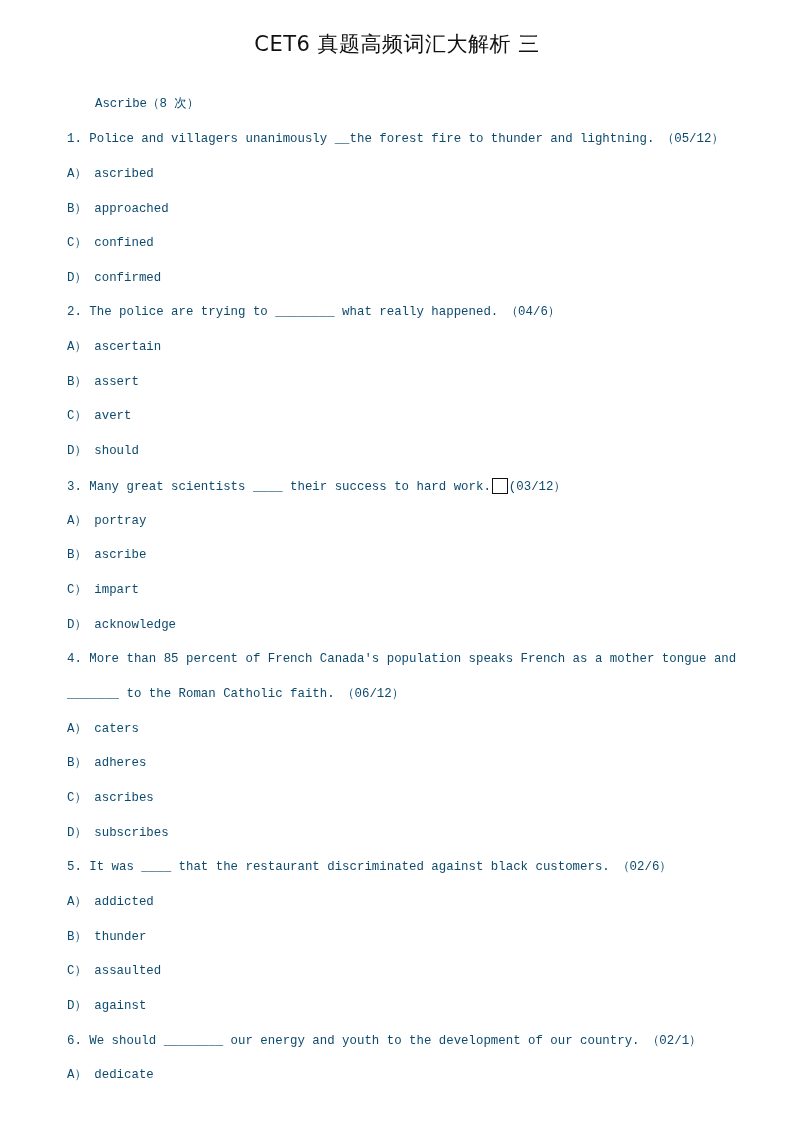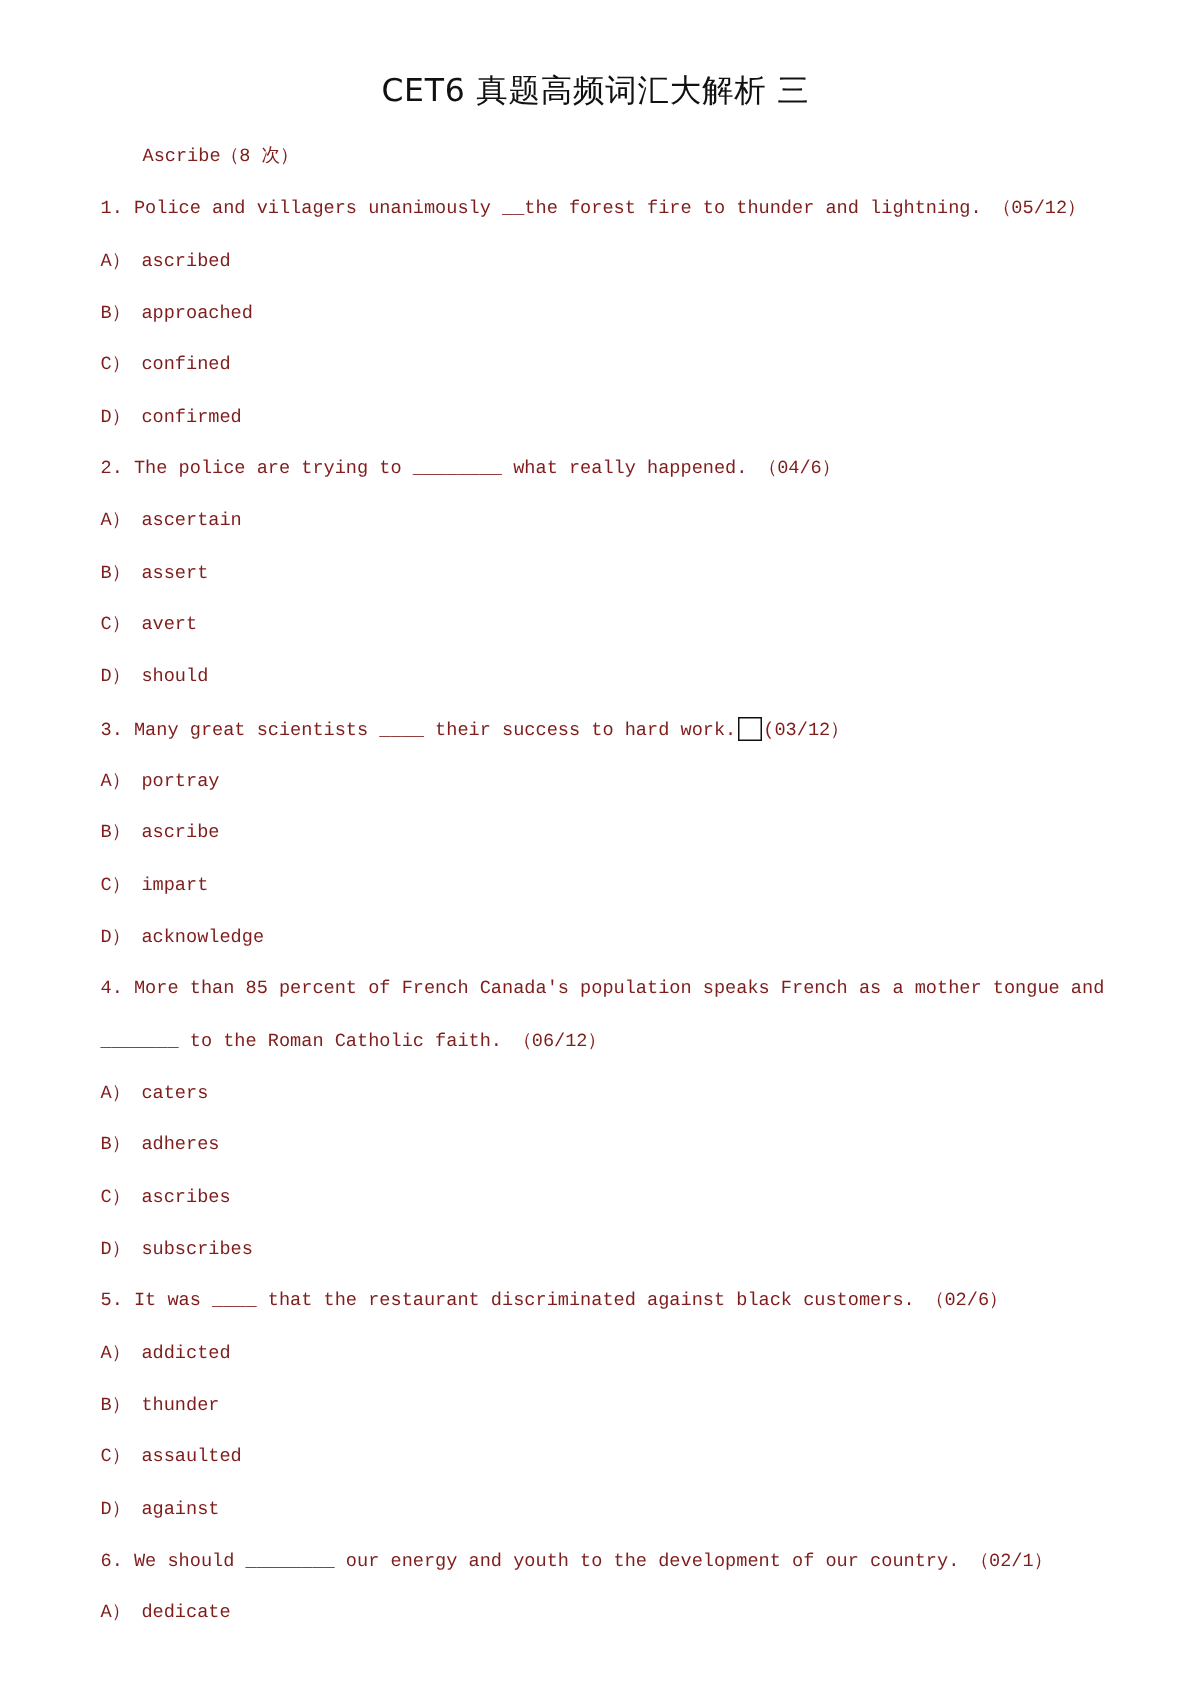--- a/index.html
+++ b/index.html
@@ -17,28 +17,27 @@
     .title {
       position: absolute;
       top: 30px;
       left: 0;
       width: 794px;
       text-align: center;
       font-family: "DejaVu Sans", sans-serif;
       font-size: 21px;
       color: #111111;
       letter-spacing: 0.5px;
-      margin-top: 16px;
     }
     .line {
       position: absolute;
       left: 67px;
       font-family: "Liberation Mono", "DejaVu Sans Mono", monospace;
       font-size: 12.4px;
-      color: #7f1d1d;
+      color: #0c4a6e;
       white-space: pre;
       line-height: 16px;
     }
     .heading-line { left: 95px; }
     .box {
       display: inline-block;
       width: 16px;
       height: 16px;
       border: 1.5px solid #111;
       vertical-align: -4px;

